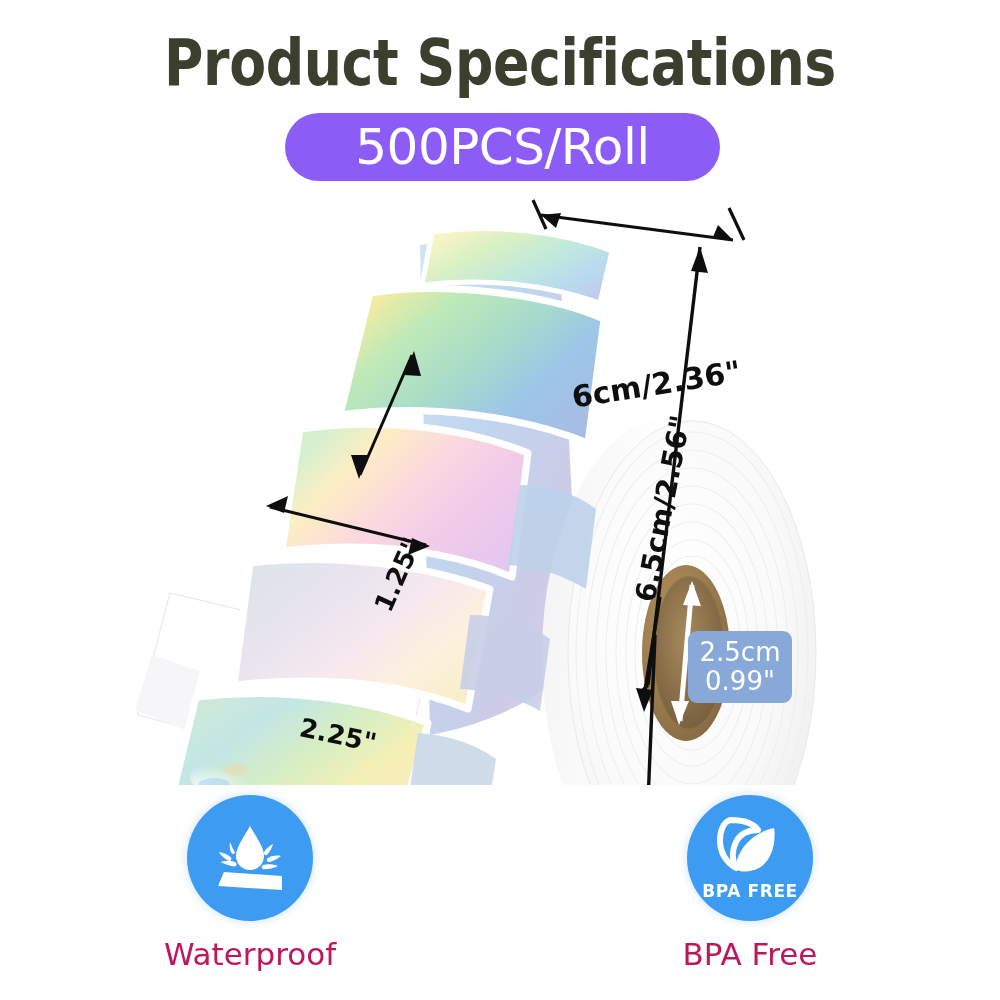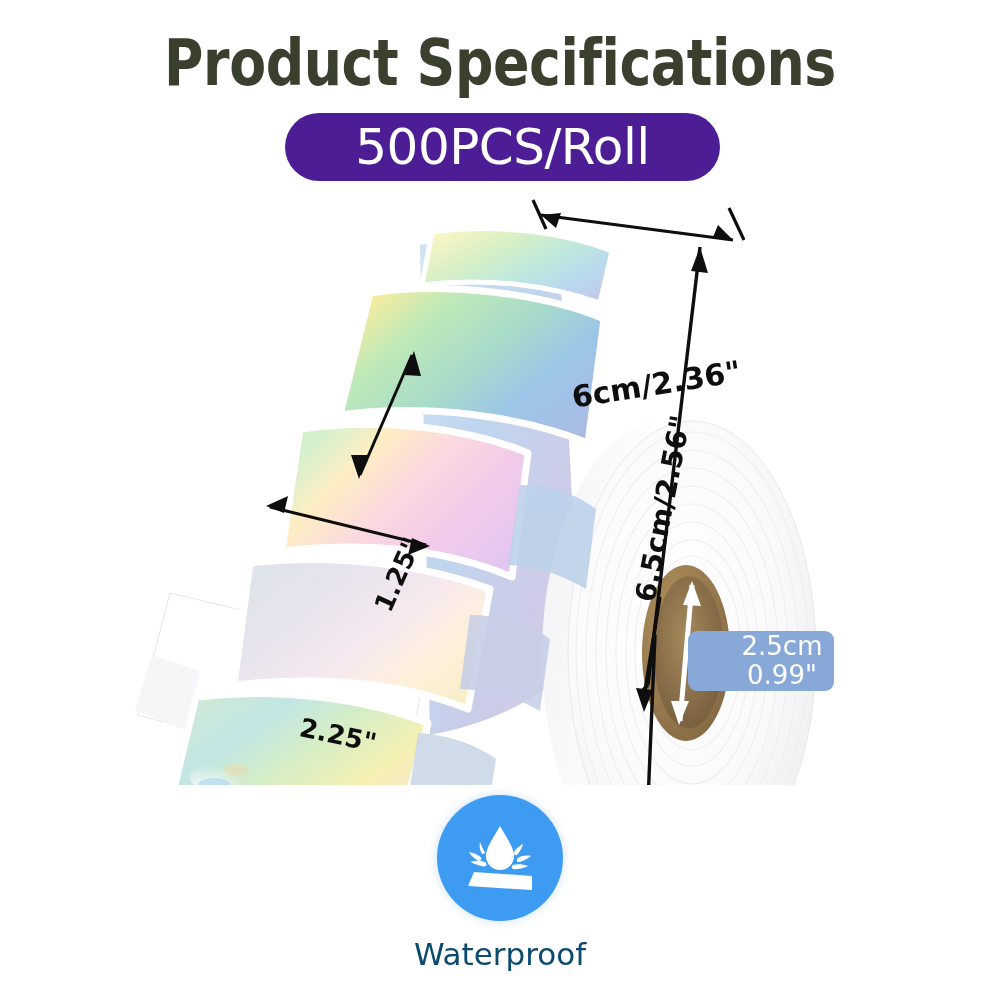--- a/index.html
+++ b/index.html
@@ -34,21 +34,21 @@
     white-space: nowrap;
   }
 
   #qty-badge {
     position: absolute;
     left: 285px;
     top: 113px;
     width: 435px;
     height: 68px;
     border-radius: 34px;
-    background: #4c1d95;
+    background: #8b5cf6;
     display: flex;
     align-items: center;
     justify-content: center;
   }
   #qty-badge .badge-text {
     color: #ffffff;
     font-size: 50px;
     line-height: 50px;
     font-weight: 400;
     letter-spacing: -0.5px;
@@ -72,29 +72,28 @@
     font-weight: bold;
     font-family: "DejaVu Sans", sans-serif;
     white-space: nowrap;
   }
 
   #core-badge {
     position: absolute;
     left: 688px;
     top: 446px;
     width: 104px;
-    height: 60px;
+    height: 72px;
     border-radius: 9px;
     background: #88a9d8;
     display: flex;
     flex-direction: column;
     align-items: center;
     justify-content: center;
     line-height: 29px;
-    padding-left: 42px;
   }
   #core-badge span {
     color: #ffffff;
     font-size: 26px;
     font-family: "DejaVu Sans", sans-serif;
     white-space: nowrap;
   }
 
   
   #feature-row {
@@ -132,21 +131,21 @@
     color: #ffffff;
     font-size: 17px;
     font-weight: bold;
     letter-spacing: 0.6px;
     font-family: "DejaVu Sans", sans-serif;
   }
   .feature-label {
     margin-top: 16px;
     font-size: 31px;
     line-height: 34px;
-    color: #0c4a6e;
+    color: #be185d;
     font-family: "DejaVu Sans", sans-serif;
     white-space: nowrap;
   }
 </style>
 </head>
 <body>
 
 <div id="page-title">Product Specifications</div>
 
 <div id="qty-badge">
@@ -351,13 +350,26 @@
           <path d="M73 38 c -3.4 2.8 -7.6 5 -11.4 6 -2.6 0.7 -3.9 -2.6 -1.6 -4 3.7 -2.2 8.6 -2.9 13 -2 Z"></path>
           <path d="M70 48 c -4.4 2.2 -9.6 3.4 -14 3.3 -2.7 -0.1 -3 -3.8 -0.4 -4.5 4.6 -1.2 9.8 -0.6 14.4 1.2 Z"></path>
           <path d="M10 68 L 16 54 L 74 58 L 74 72 Z"></path>
         </g>
       </svg>
     </div>
     <div class="feature-label">Waterproof</div>
   </div>
 
 
+  <div class="feature-item">
+    <div class="feature-circle">
+      <svg width="80" height="66" viewBox="0 0 80 66" style="margin-bottom:22px;">
+        <g fill="#ffffff">
+          <path d="M20 6 C 34 6 44 10 48 16 C 38 16 30 20 26 28 C 22 36 22 46 26 54 C 16 48 10 38 10 26 C 10 16 14 8 20 6 Z" fill="none" stroke="#ffffff" stroke-width="6" stroke-linejoin="round" stroke-linecap="round"></path>
+          <path d="M64 14 C 66 30 62 44 52 52 C 44 58 34 58 28 54 C 32 40 42 26 60 16 C 58 28 50 40 38 50 C 48 48 58 38 62 24 Z"></path>
+          <path d="M64 14 C 46 18 32 30 27 46 C 25 52 26 56 30 57 C 42 60 56 50 61 36 C 64 28 65 20 64 14 Z"></path>
+        </g>
+      </svg>
+      <div class="feature-inner-text">BPA FREE</div>
+    </div>
+    <div class="feature-label">BPA Free</div>
+  </div>
 </div>
 
 </body></html>

